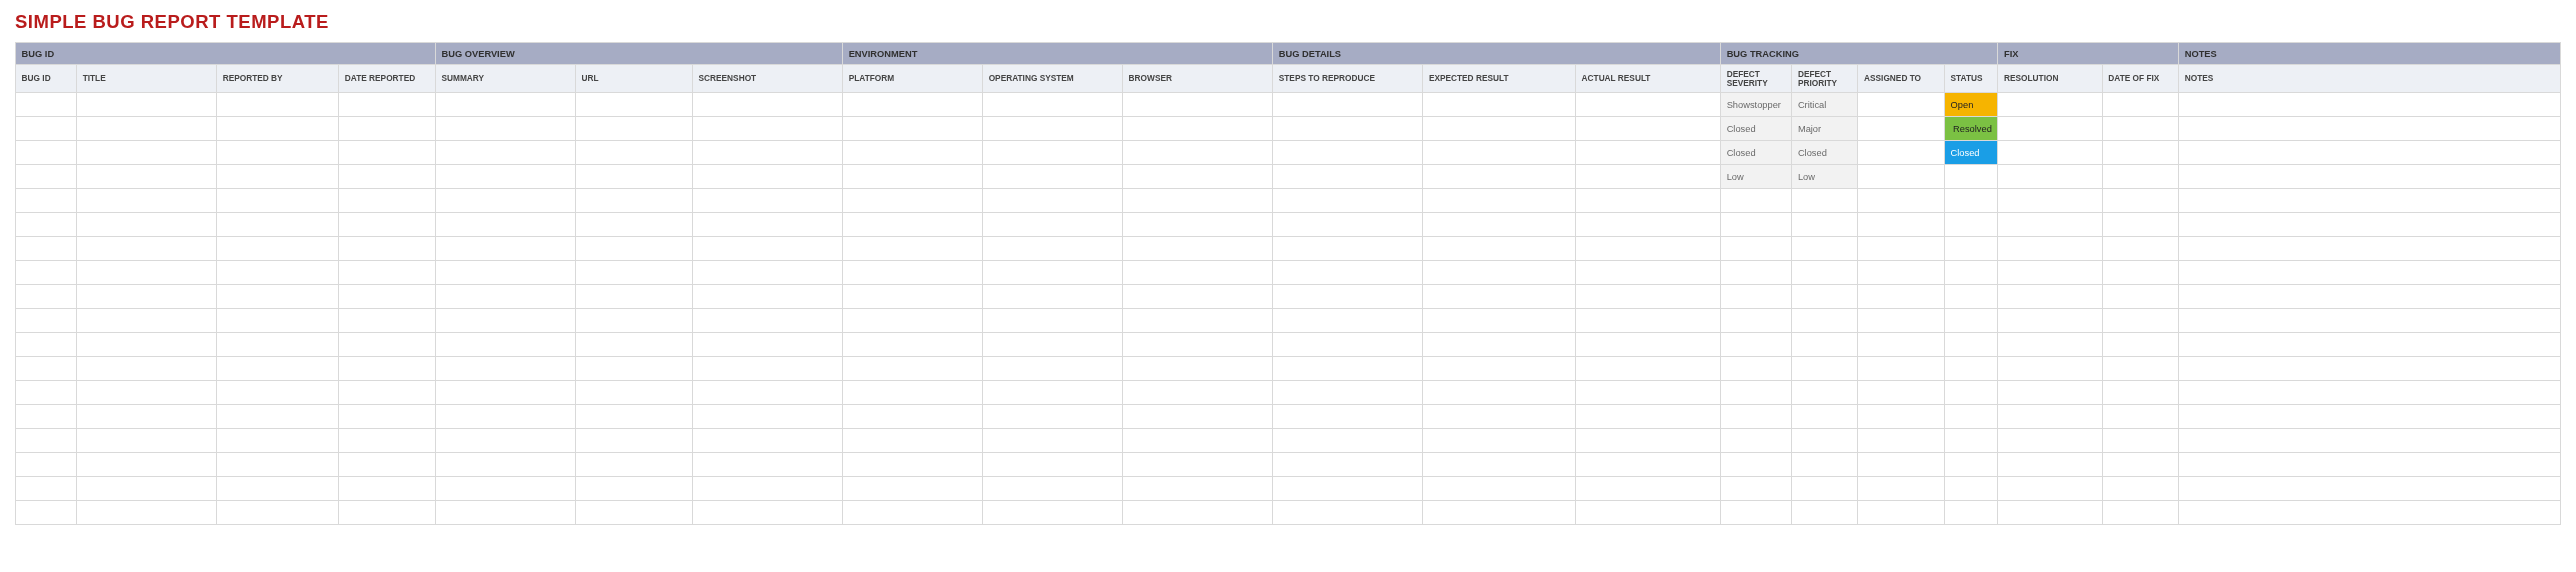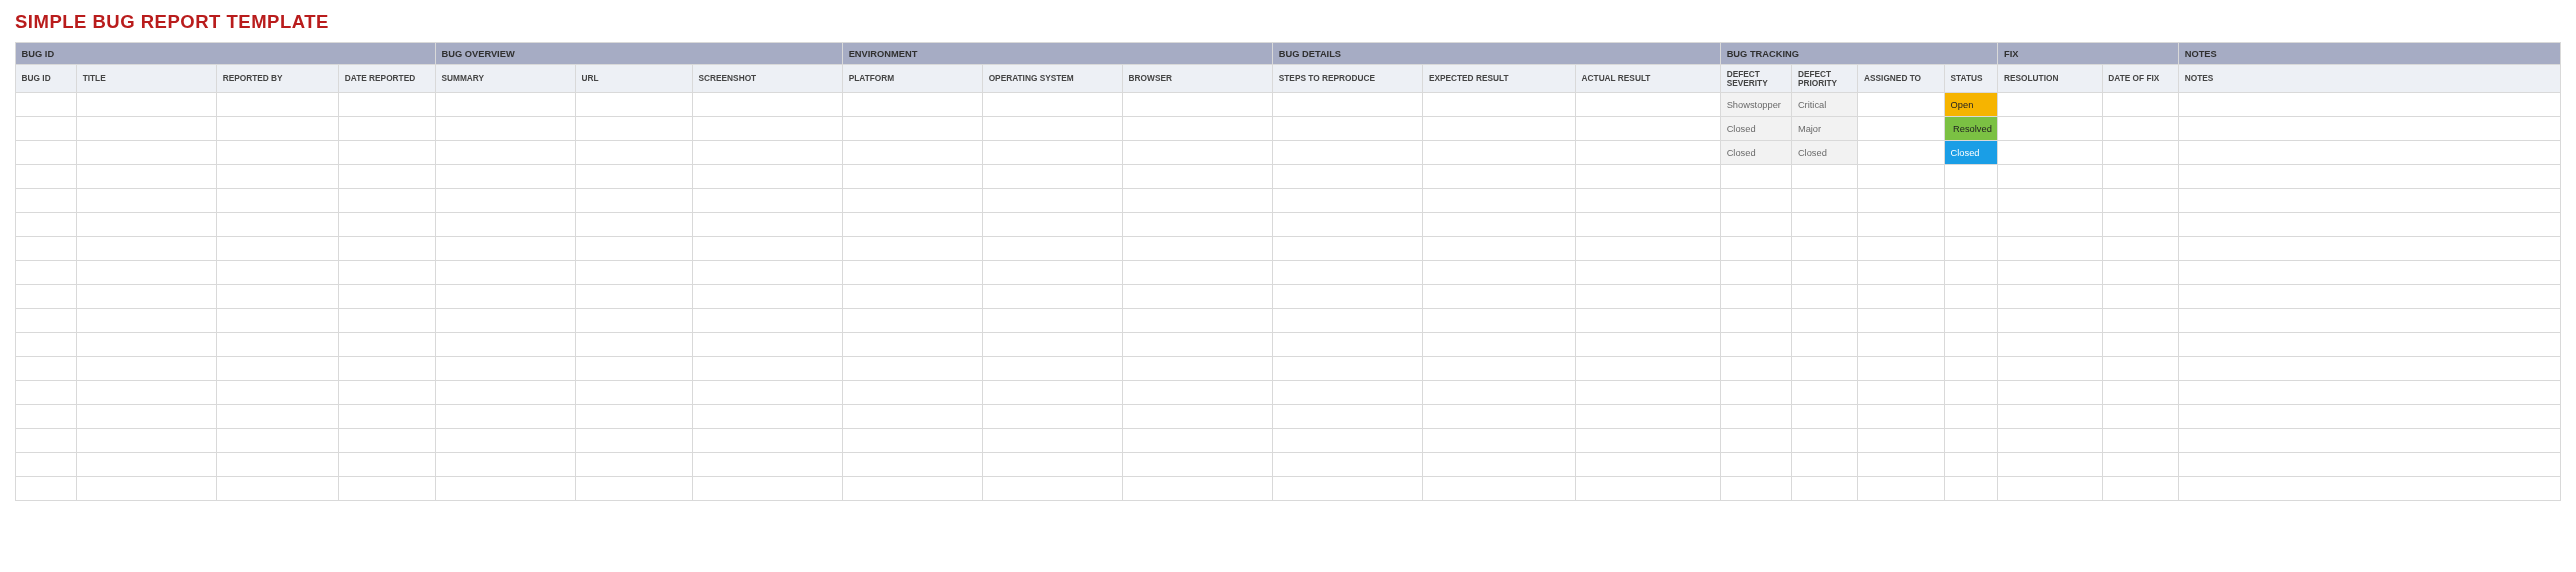--- a/index.html
+++ b/index.html
@@ -226,20 +226,42 @@
         <td></td>
         <td></td>
         <td></td>
         <td></td>
         <td></td>
         <td></td>
         <td></td>
         <td></td>
         <td></td>
         <td></td>
+        <td class="sev-cell">Low</td>
+        <td class="pri-cell">Low</td>
+        <td></td>
+        <td></td>
+        <td></td>
+        <td></td>
+        <td></td>
+      </tr>
+      <tr>
+        <td></td>
+        <td></td>
+        <td></td>
+        <td></td>
+        <td></td>
+        <td></td>
+        <td></td>
+        <td></td>
+        <td></td>
+        <td></td>
+        <td></td>
+        <td></td>
+        <td></td>
         <td></td>
         <td></td>
         <td></td>
         <td></td>
         <td></td>
         <td></td>
         <td></td>
       </tr>
       <tr>
         <td></td>

